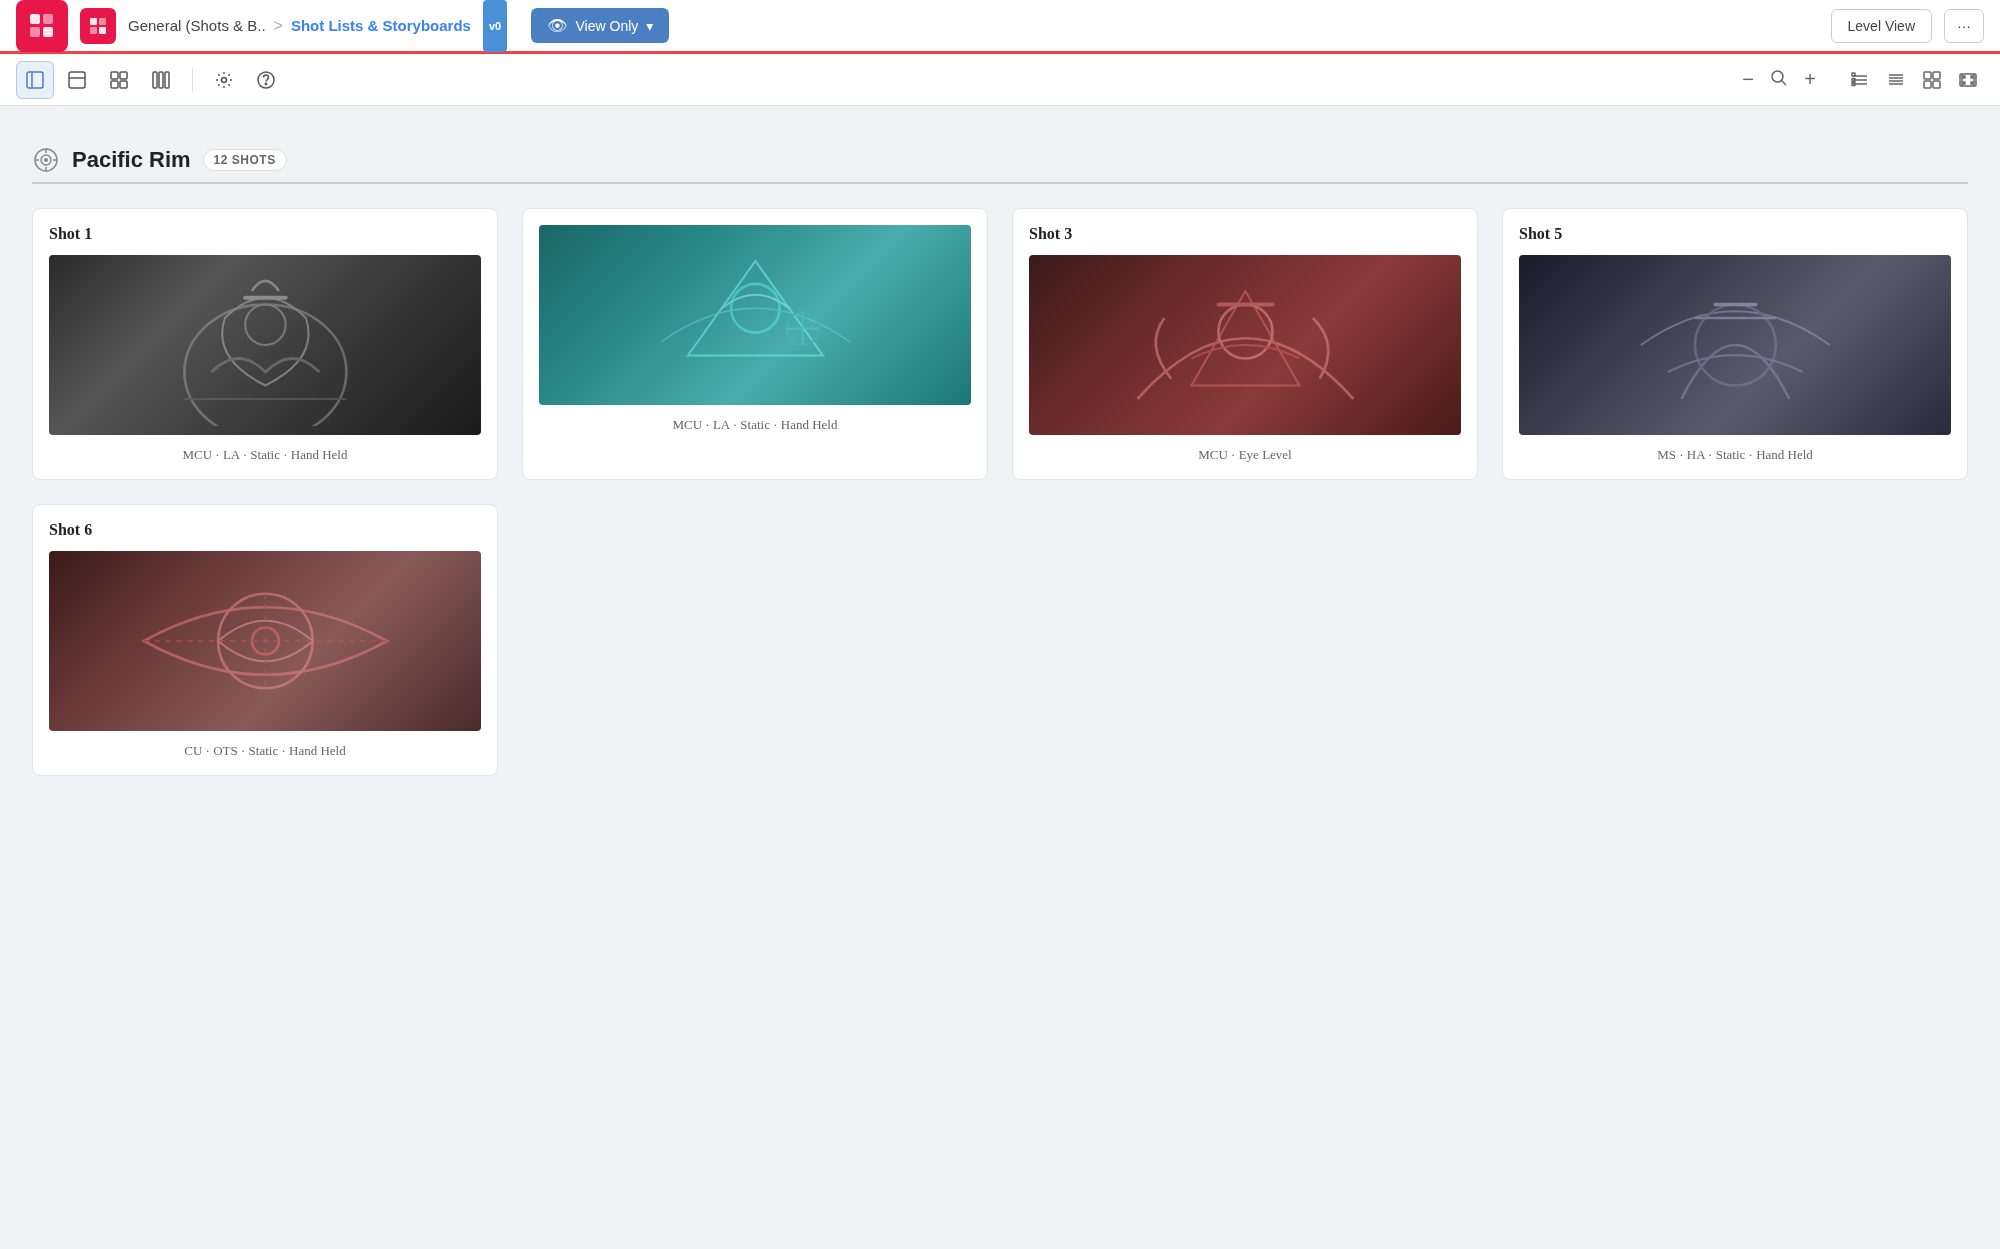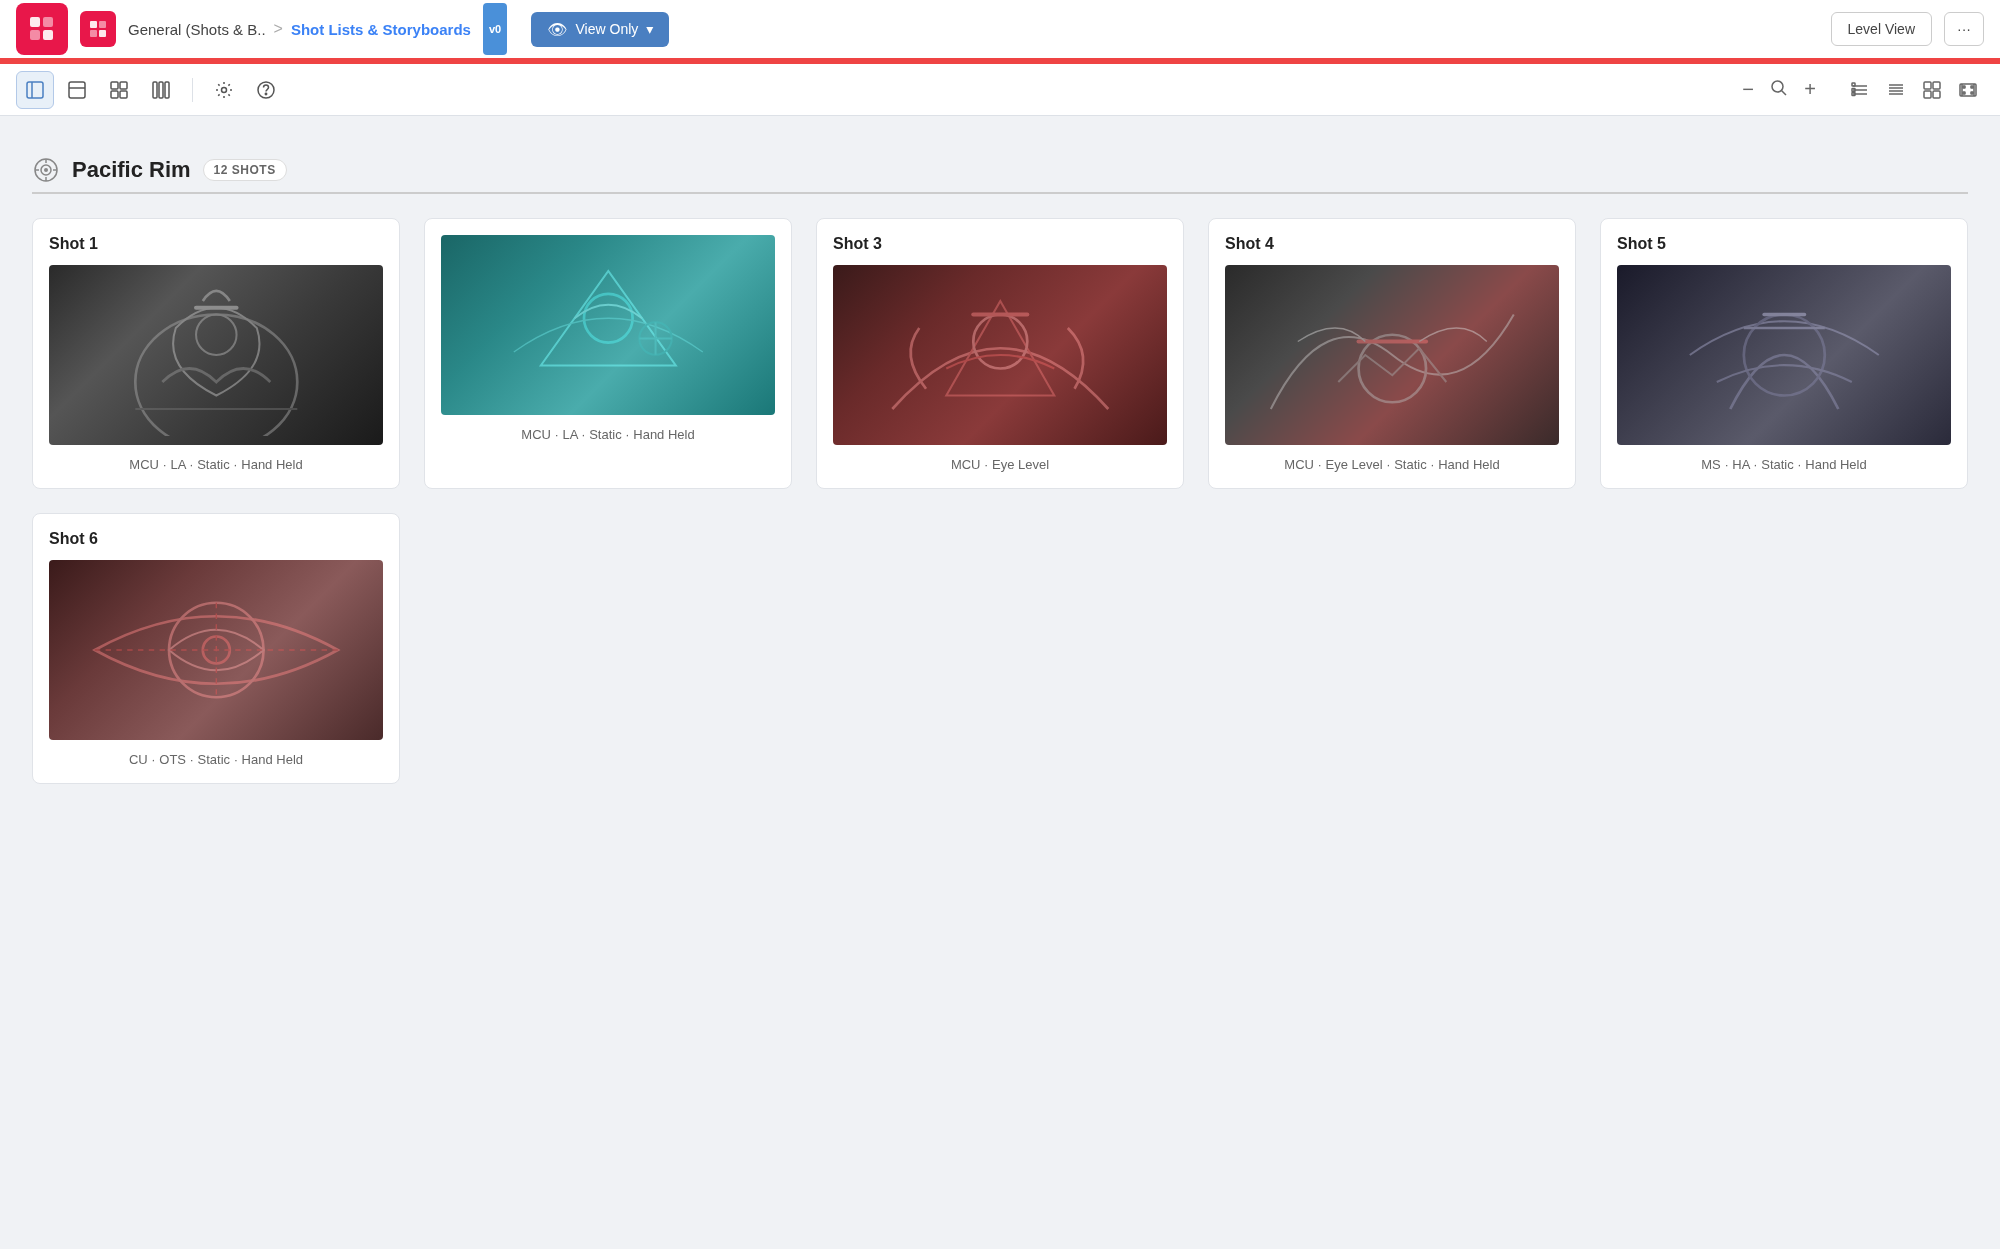--- a/index.html
+++ b/index.html
@@ -3,22 +3,22 @@
   <meta charset="utf-8">
   <style>
     * { box-sizing: border-box; margin: 0; padding: 0; }
     body { font-family: -apple-system, BlinkMacSystemFont, 'Segoe UI', sans-serif; background: #f0f2f5; color: #333; }
 
     
     .header {
       display: flex;
       align-items: center;
       background: #fff;
-      border-bottom: 6px solid #ef4444;
-      height: 64px;
+      border-bottom: 3px solid #ef4444;
+      height: 54px;
       padding: 0 16px;
       gap: 12px;
     }
     .logo-icon {
       width: 52px;
       height: 52px;
       background: #e8174a;
       border-radius: 8px;
       display: flex;
       align-items: center;
@@ -200,22 +200,23 @@
     }
     .scene-divider {
       border: none;
       border-top: 2px solid #ccc;
       margin-bottom: 24px;
     }
 
     
     .shots-grid {
       display: grid;
-      grid-template-columns: repeat(5, 1fr);
+      grid-template-columns: repeat(4, 1fr);
       gap: 24px;
+      font-family: Liberation Serif, serif;
     }
     .shot-card {
       background: #fff;
       border-radius: 8px;
       border: 1px solid #e0e3e8;
       overflow: hidden;
       padding: 16px;
     }
     .shot-title {
       font-size: 16px;
@@ -439,36 +440,20 @@
     <path d="M80 30 L120 30" stroke="#f88" stroke-width="3" stroke-linecap="round"></path>
     <path d="M60 70 Q100 50 140 70" fill="none" stroke="#e66" stroke-width="1.5"></path>
     <path d="M150 40 Q170 60 155 85" fill="none" stroke="#f99" stroke-width="2"></path>
     <path d="M40 40 Q25 60 45 85" fill="none" stroke="#f99" stroke-width="2"></path>
   </svg>
       </div>
     </div>
     <div class="shot-meta">MCU · Eye Level</div>
   </div>
       <div class="shot-card">
-    <div class="shot-title">Shot 4</div>
-    <div class="sb-img sb4">
-      <div style="width:100%;height:100%;display:flex;align-items:center;justify-content:center;">
-        <svg width="90%" height="90%" viewBox="0 0 200 120" opacity="0.45">
-    <path d="M10 100 Q50 20 100 60 Q150 100 190 30" fill="none" stroke="#ccc" stroke-width="1.5"></path>
-    <circle cx="100" cy="70" r="25" fill="none" stroke="#bbb" stroke-width="2"></circle>
-    <path d="M75 50 L125 50" stroke="#f77" stroke-width="3" stroke-linecap="round"></path>
-    <path d="M60 80 L80 60 L100 75 L120 55 L140 80" fill="none" stroke="#aaa" stroke-width="1.5"></path>
-    <path d="M30 50 Q60 30 80 50" fill="none" stroke="#ddd" stroke-width="1"></path>
-    <path d="M120 50 Q150 30 170 50" fill="none" stroke="#ddd" stroke-width="1"></path>
-  </svg>
-      </div>
-    </div>
-    <div class="shot-meta">MCU · Eye Level · Static · Hand Held</div>
-  </div>
-      <div class="shot-card">
     <div class="shot-title">Shot 5</div>
     <div class="sb-img sb5">
       <div style="width:100%;height:100%;display:flex;align-items:center;justify-content:center;">
         <svg width="90%" height="90%" viewBox="0 0 200 120" opacity="0.45">
     <path d="M60 100 Q100 20 140 100" fill="none" stroke="#99b" stroke-width="2"></path>
     <path d="M30 60 Q100 10 170 60" fill="none" stroke="#aac" stroke-width="1.5"></path>
     <circle cx="100" cy="60" r="30" fill="none" stroke="#88a" stroke-width="2"></circle>
     <path d="M70 40 L130 40" stroke="#bbd" stroke-width="2"></path>
     <path d="M50 80 Q100 55 150 80" fill="none" stroke="#99b" stroke-width="1.5"></path>
     <path d="M85 30 L115 30" stroke="#cce" stroke-width="2.5" stroke-linecap="round"></path>

